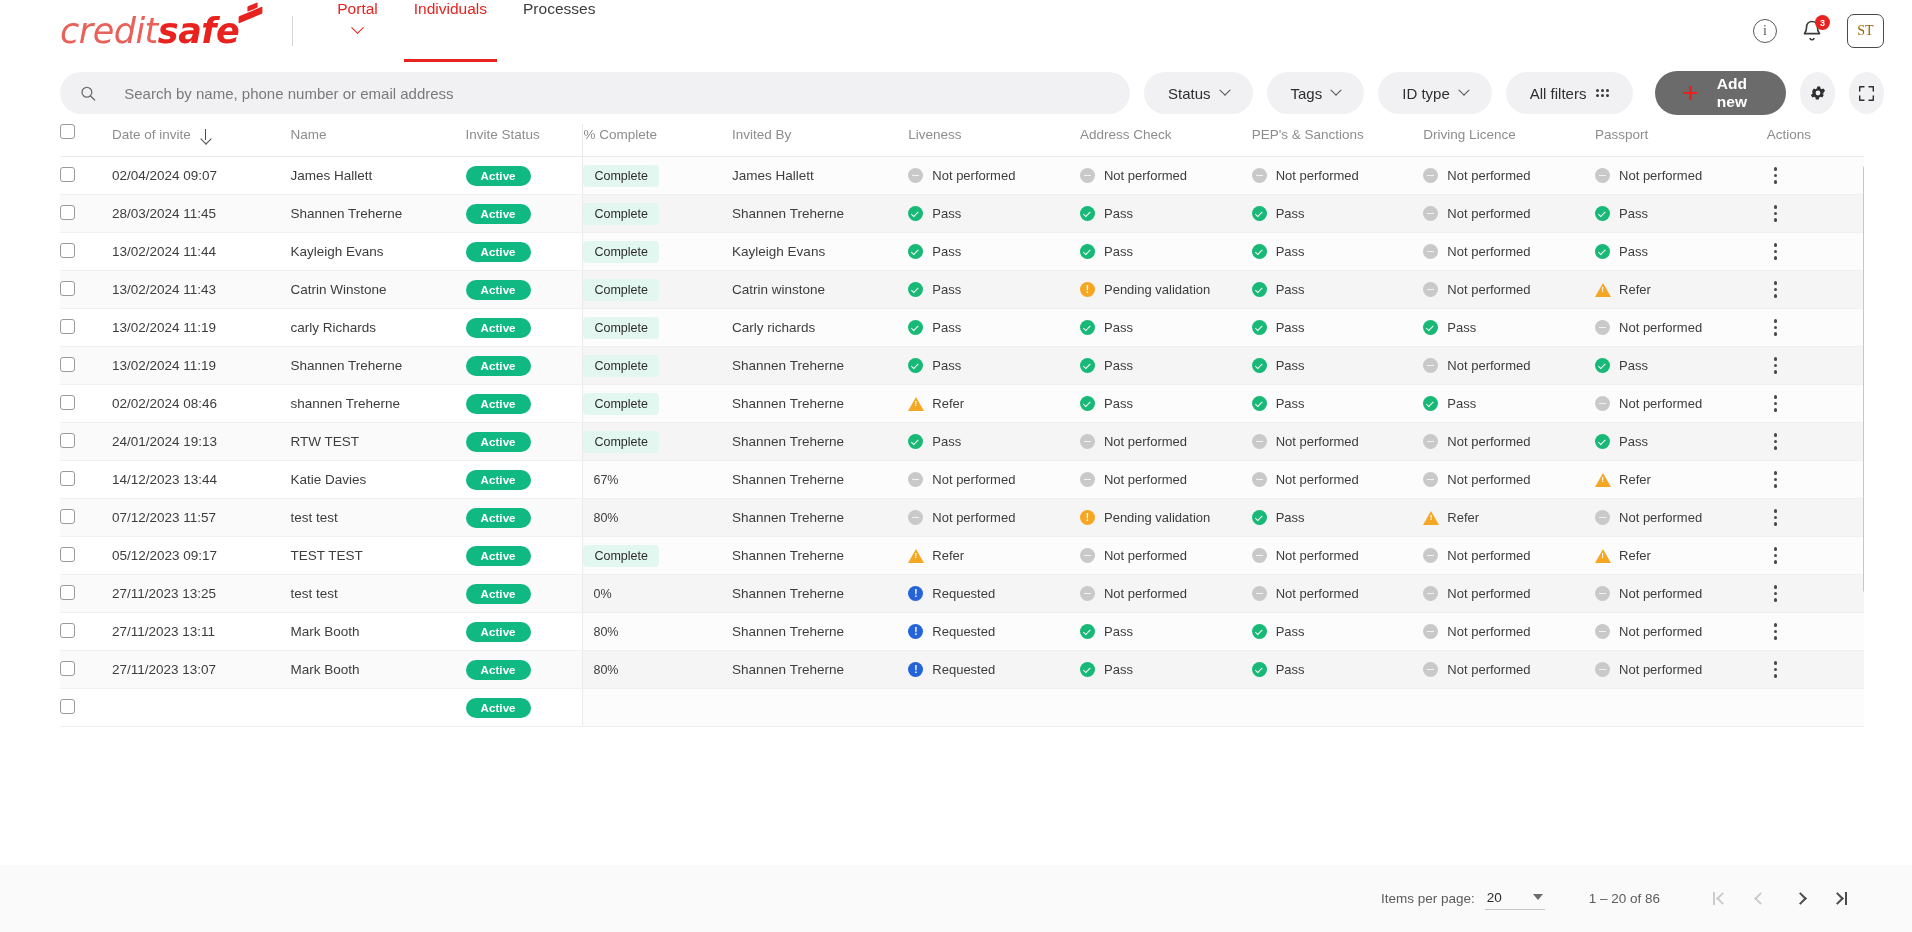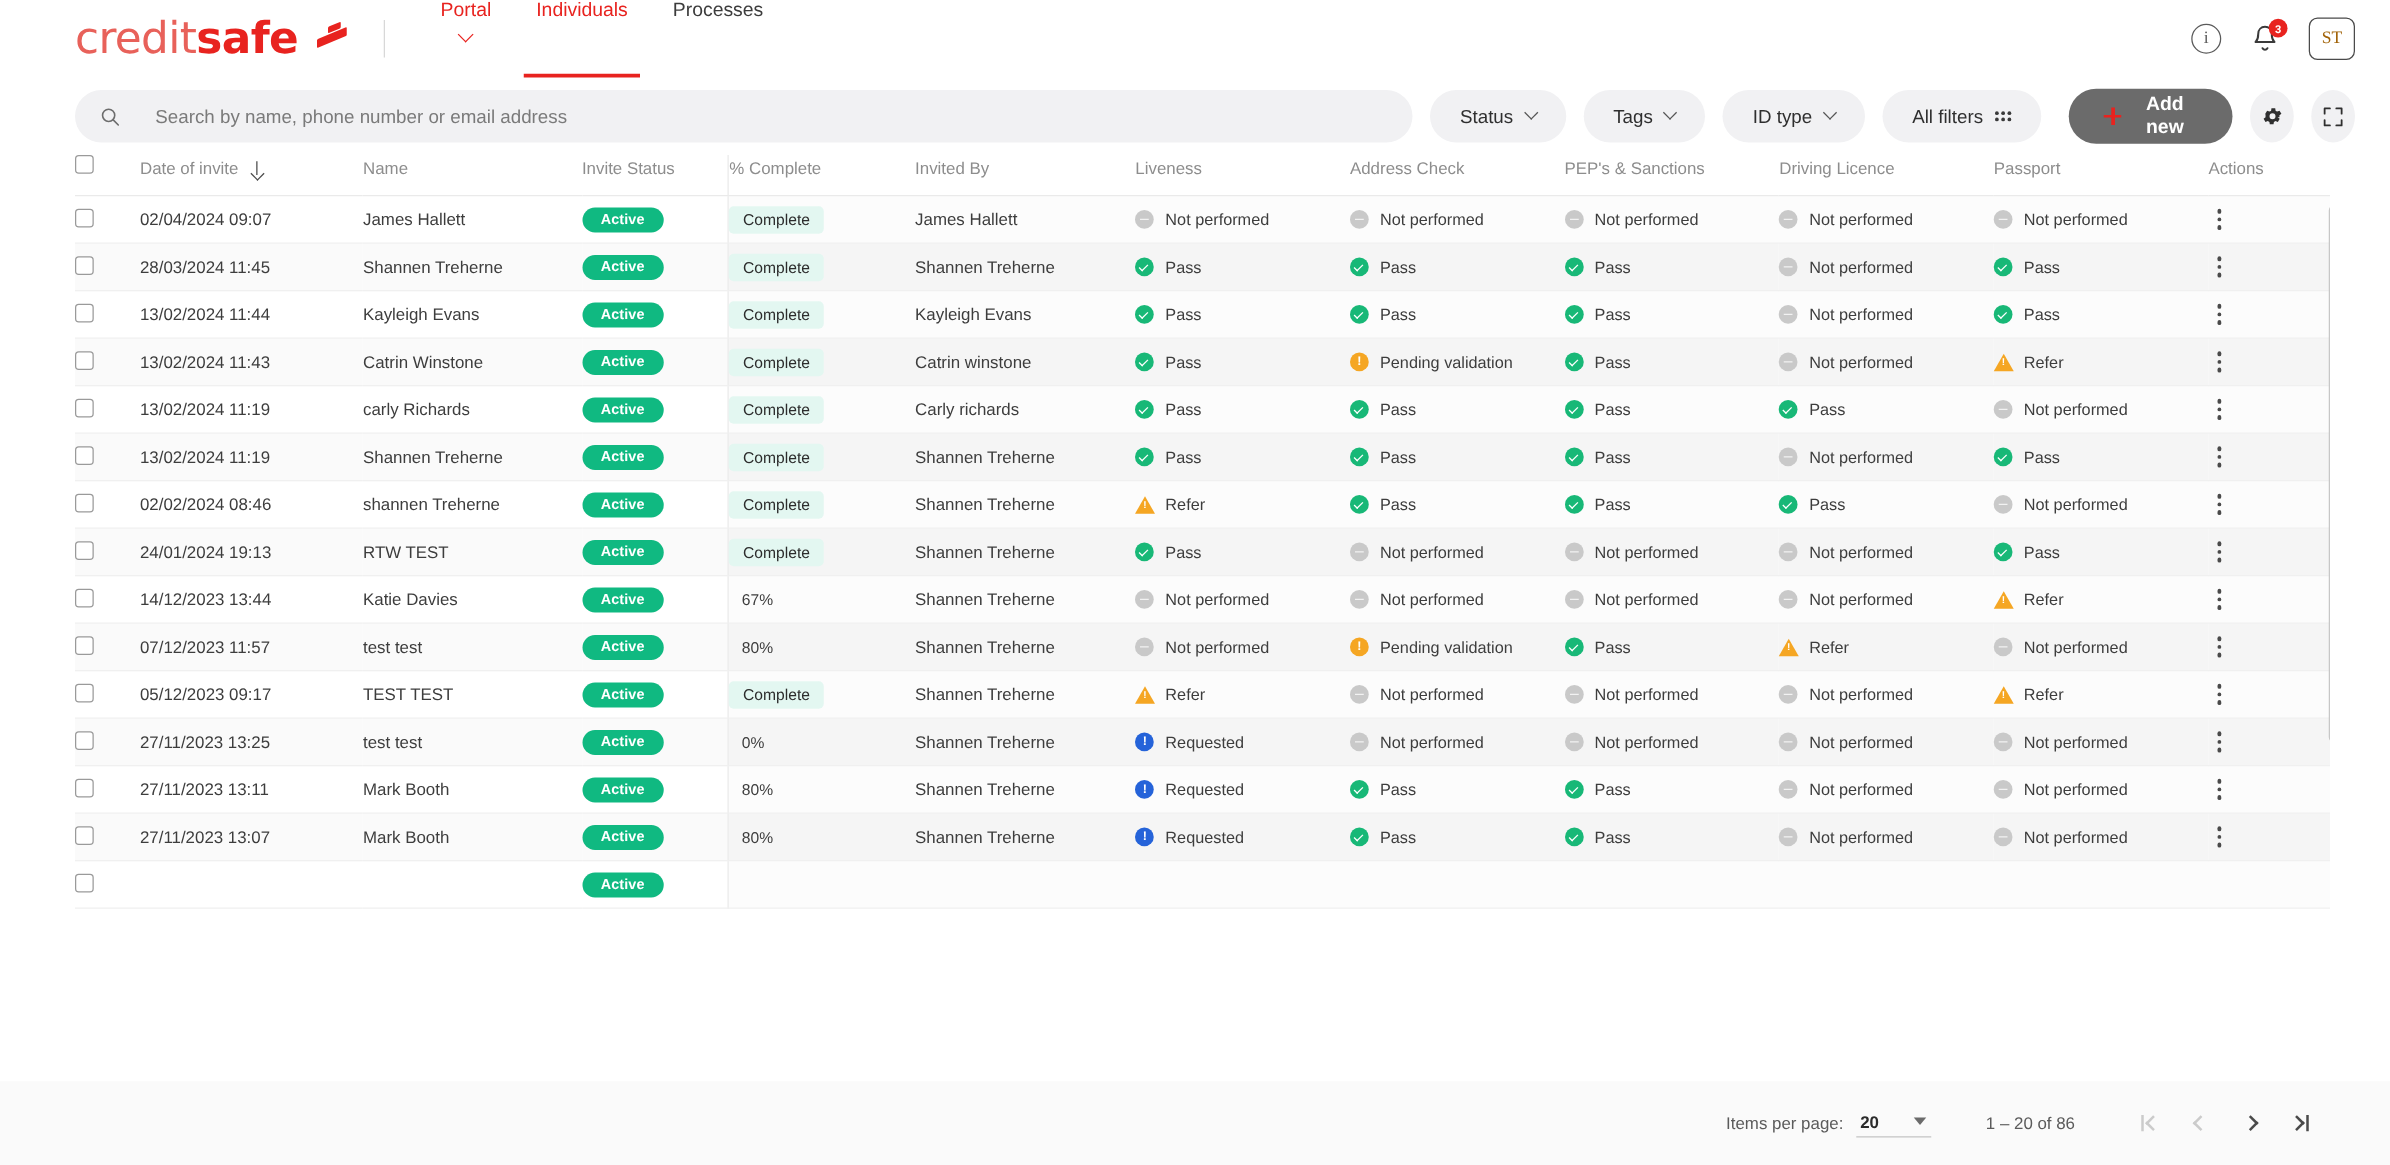--- a/index.html
+++ b/index.html
@@ -13,21 +13,21 @@
 
   
   .topnav {
     height: 62px;
     display: flex;
     align-items: center;
     padding: 0 28px 0 60px;
     background: #ffffff;
     position: relative;
   }
-  .logo-wrap { display: flex; align-items: flex-end; gap: 16px; }
+  .logo-wrap { display: flex; align-items: flex-start; gap: 0; font-style: italic; }
   .logo-text {
     font-size: 35px;
     letter-spacing: -0.5px;
     font-family: "DejaVu Sans", sans-serif;
     line-height: 1;
   }
   .logo-text .lt1 { color: #e8615a; font-weight: 400; }
   .logo-text .lt2 { color: #e8231f; font-weight: 700; }
   .logo-swoosh {
     display: inline-block;
@@ -381,22 +381,21 @@
     font-size: 13.5px;
     color: #5b5b5b;
   }
   .ipp-label { margin-right: 10px; text-align: right; }
   .ipp-select {
     display: inline-flex; align-items: center; gap: 28px;
     border-bottom: 1px solid #c4c4c4;
     padding: 2px 2px 4px 2px;
     cursor: pointer;
     min-width: 60px;
-    justify-content: center;
-    font-weight: bold;
+    justify-content: space-between;
   }
   .ipp-select .val { color: #2b2b2b; font-size: 13.5px; }
   .tri-down {
     width:0;height:0;
     border-left: 5px solid transparent;
     border-right: 5px solid transparent;
     border-top: 6px solid #6b6b6b;
   }
   .range-label { margin: 0 40px 0 44px; }
   .pg-btn {

